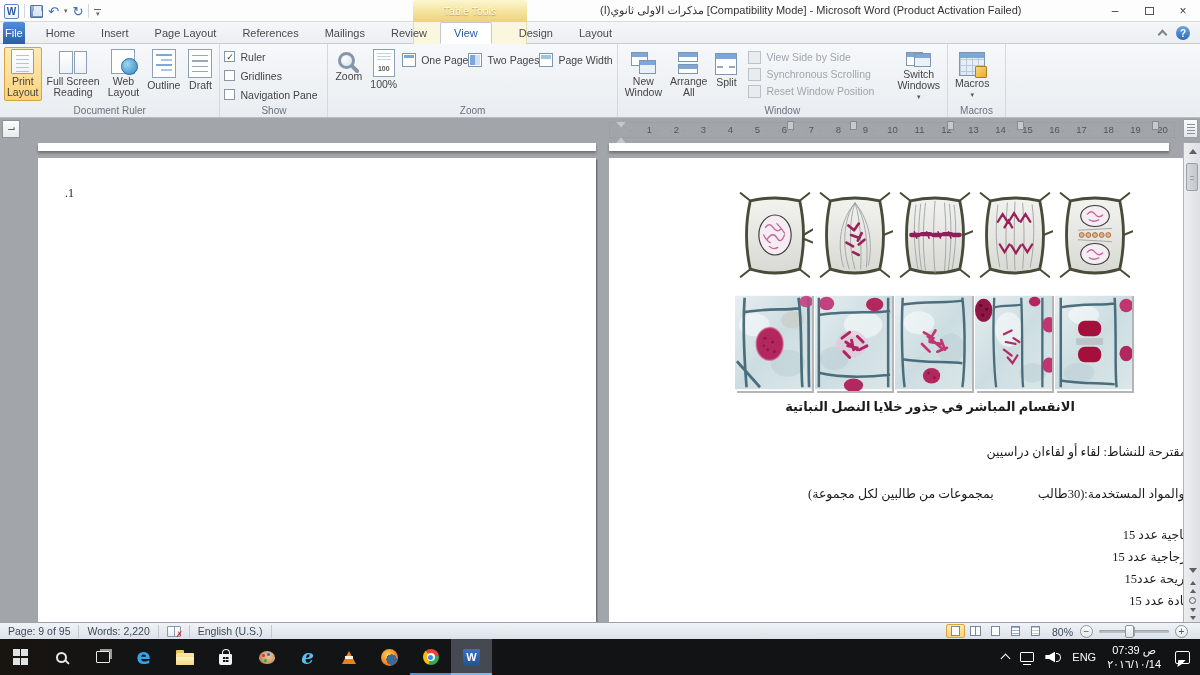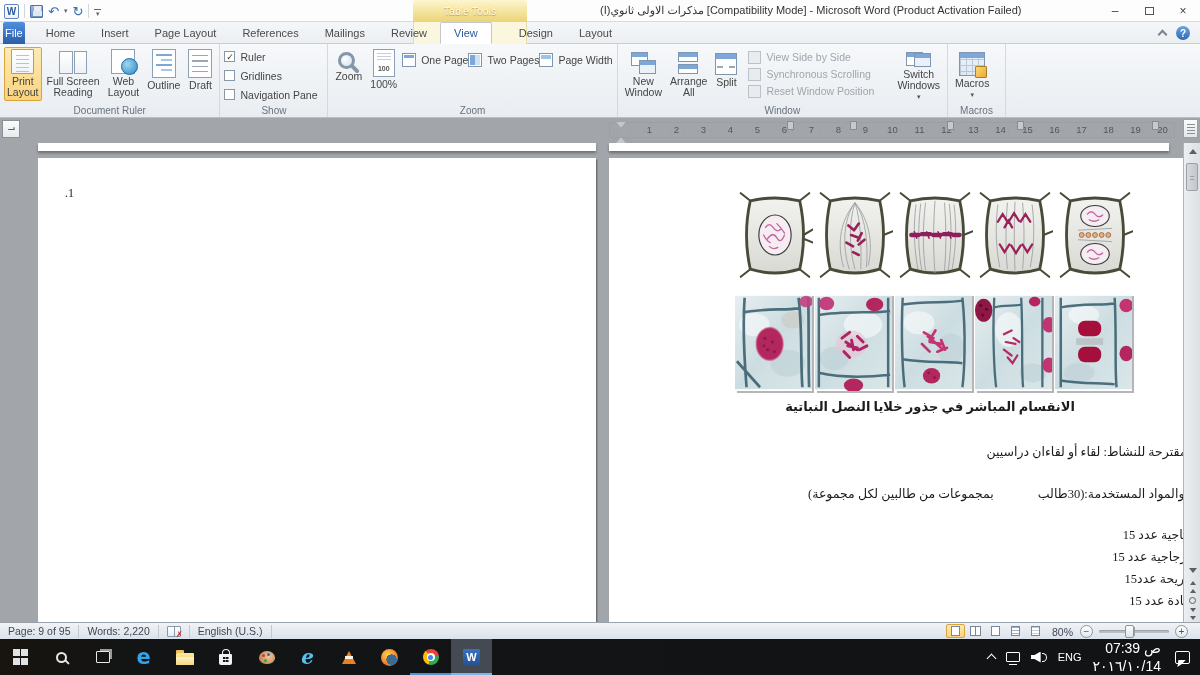--- a/index.html
+++ b/index.html
@@ -175,21 +175,21 @@
   .cr::after{content:"";position:absolute;inset:4px;background:#fff;border-radius:50%}
   .cr::before{content:"";position:absolute;inset:5.5px;background:#4285f4;border-radius:50%;z-index:1}
   .wtile{width:17px;height:17px;background:linear-gradient(#3a71c0,#24508f);color:#fff;font-weight:bold;font-size:11px;display:flex;align-items:center;justify-content:center;border-radius:1px}
   .tray{margin-left:auto;display:flex;align-items:center;gap:11px;padding-right:10px;color:#fff}
   .tr-chev{width:7px;height:7px;border-left:1.5px solid #fff;border-top:1.5px solid #fff;transform:rotate(45deg);margin-top:3px}
   .net{width:14px;height:10px;border:1.5px solid #fff;border-radius:1px;position:relative}
   .net::after{content:"";position:absolute;left:2px;right:2px;bottom:-4px;height:1.5px;background:#fff}
   .spk{display:flex;align-items:center}
   .spk .body{width:10px;height:11px;background:#fff;clip-path:polygon(0 32%,38% 32%,100% 0,100% 100%,38% 68%,0 68%)}
   .spk .wave{width:5px;height:9px;border:1.5px solid #fff;border-left:none;border-radius:0 7px 7px 0;margin-left:1px}
-  .clock{font-size:14px;line-height:1.3;text-align:right;white-space:nowrap}
+  .clock{font-size:11px;line-height:1.3;text-align:center;white-space:nowrap}
   .ac{width:15px;height:13px;border:1.5px solid #fff;border-radius:2px;position:relative;margin-left:3px}
   .ac::after{content:"";position:absolute;left:2px;bottom:-4px;border:3px solid transparent;border-top:4px solid #fff;border-left:4px solid #fff;width:0;height:0;transform:skewX(-10deg)}
 </style>
 </head>
 <body>
 
 <svg width="0" height="0" style="position:absolute">
   <defs>
     <linearGradient id="cellFill" x1="0" y1="0" x2="0" y2="1">
       <stop offset="0" stop-color="#f2f2ef"></stop>

